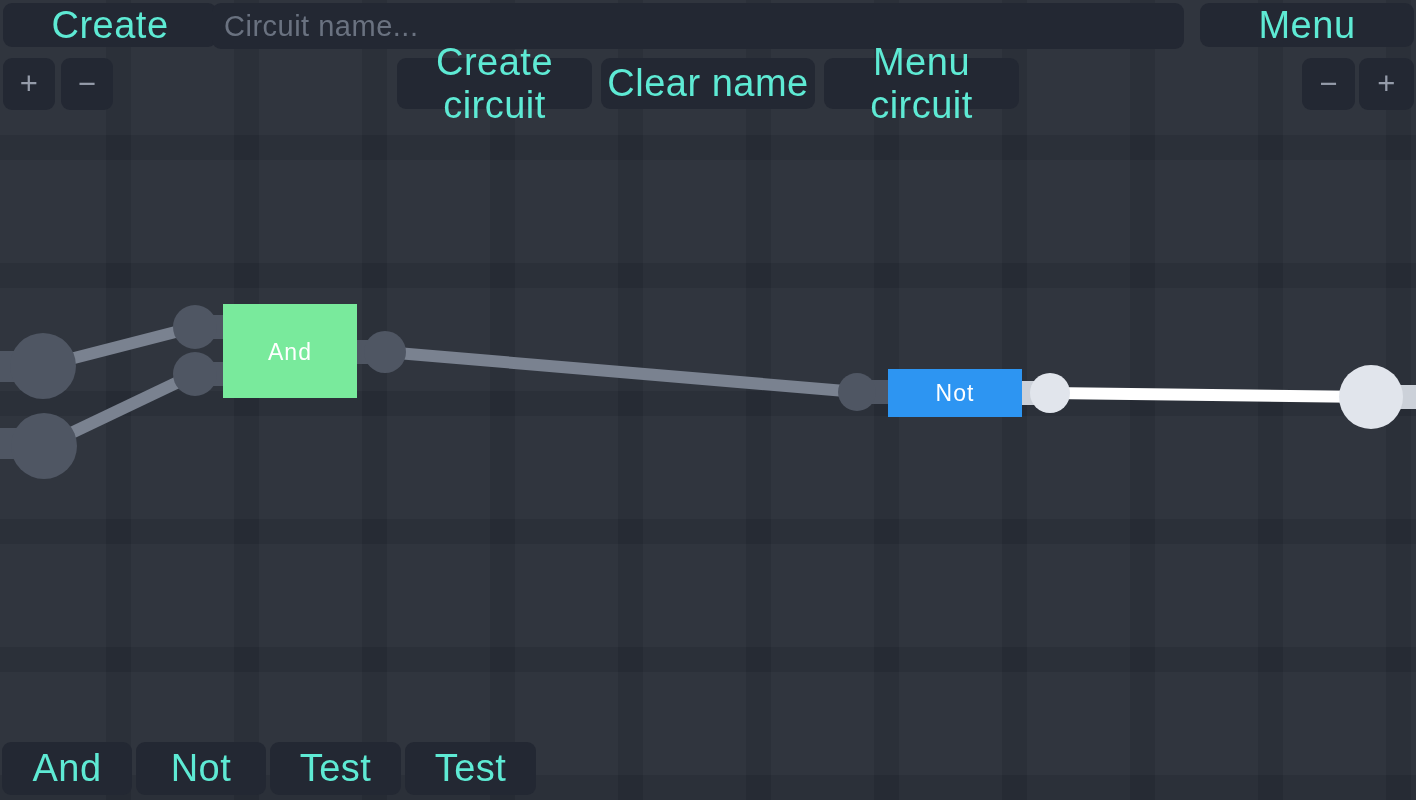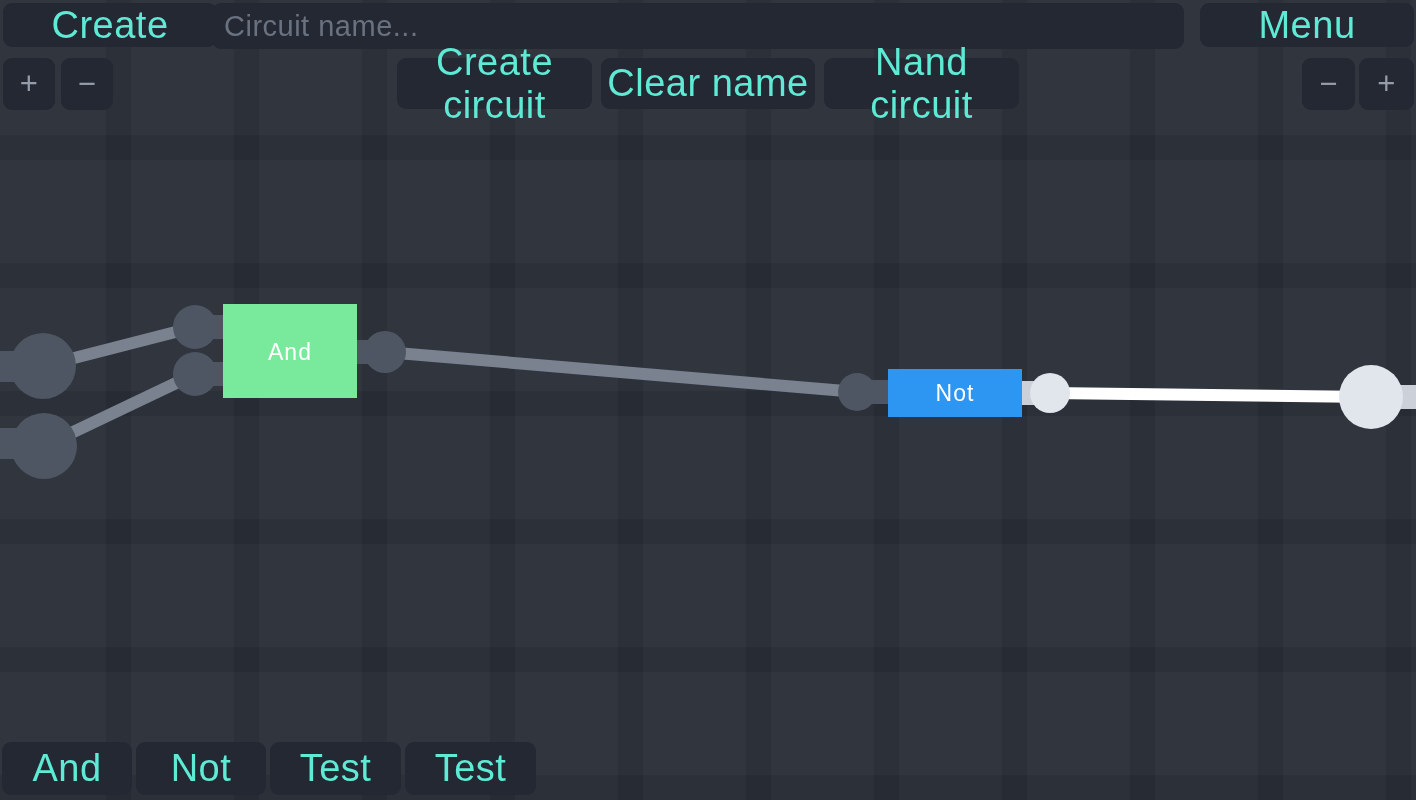--- a/index.html
+++ b/index.html
@@ -121,20 +121,20 @@
 </svg>
 
 <button class="btn" id="btn-create">Create</button>
 <input id="circuit-name" type="text" placeholder="Circuit name..." style="">
 <button class="btn" id="btn-menu">Menu</button>
 
 <button class="btn sq" id="btn-zin-l">+</button>
 <button class="btn sq" id="btn-zout-l">−</button>
 <button class="btn" id="btn-delete">Create circuit</button>
 <button class="btn" id="btn-clear">Clear name</button>
-<button class="btn" id="btn-open">Nand circuit</button>
+<button class="btn" id="btn-open">Menu circuit</button>
 <button class="btn sq" id="btn-zout-r">−</button>
 <button class="btn sq" id="btn-zin-r">+</button>
 
 <button class="btn" id="btn-p-and">And</button>
 <button class="btn" id="btn-p-not">Not</button>
 <button class="btn" id="btn-p-nand">Test</button>
 <button class="btn" id="btn-p-test">Test</button>
 
 </body></html>

